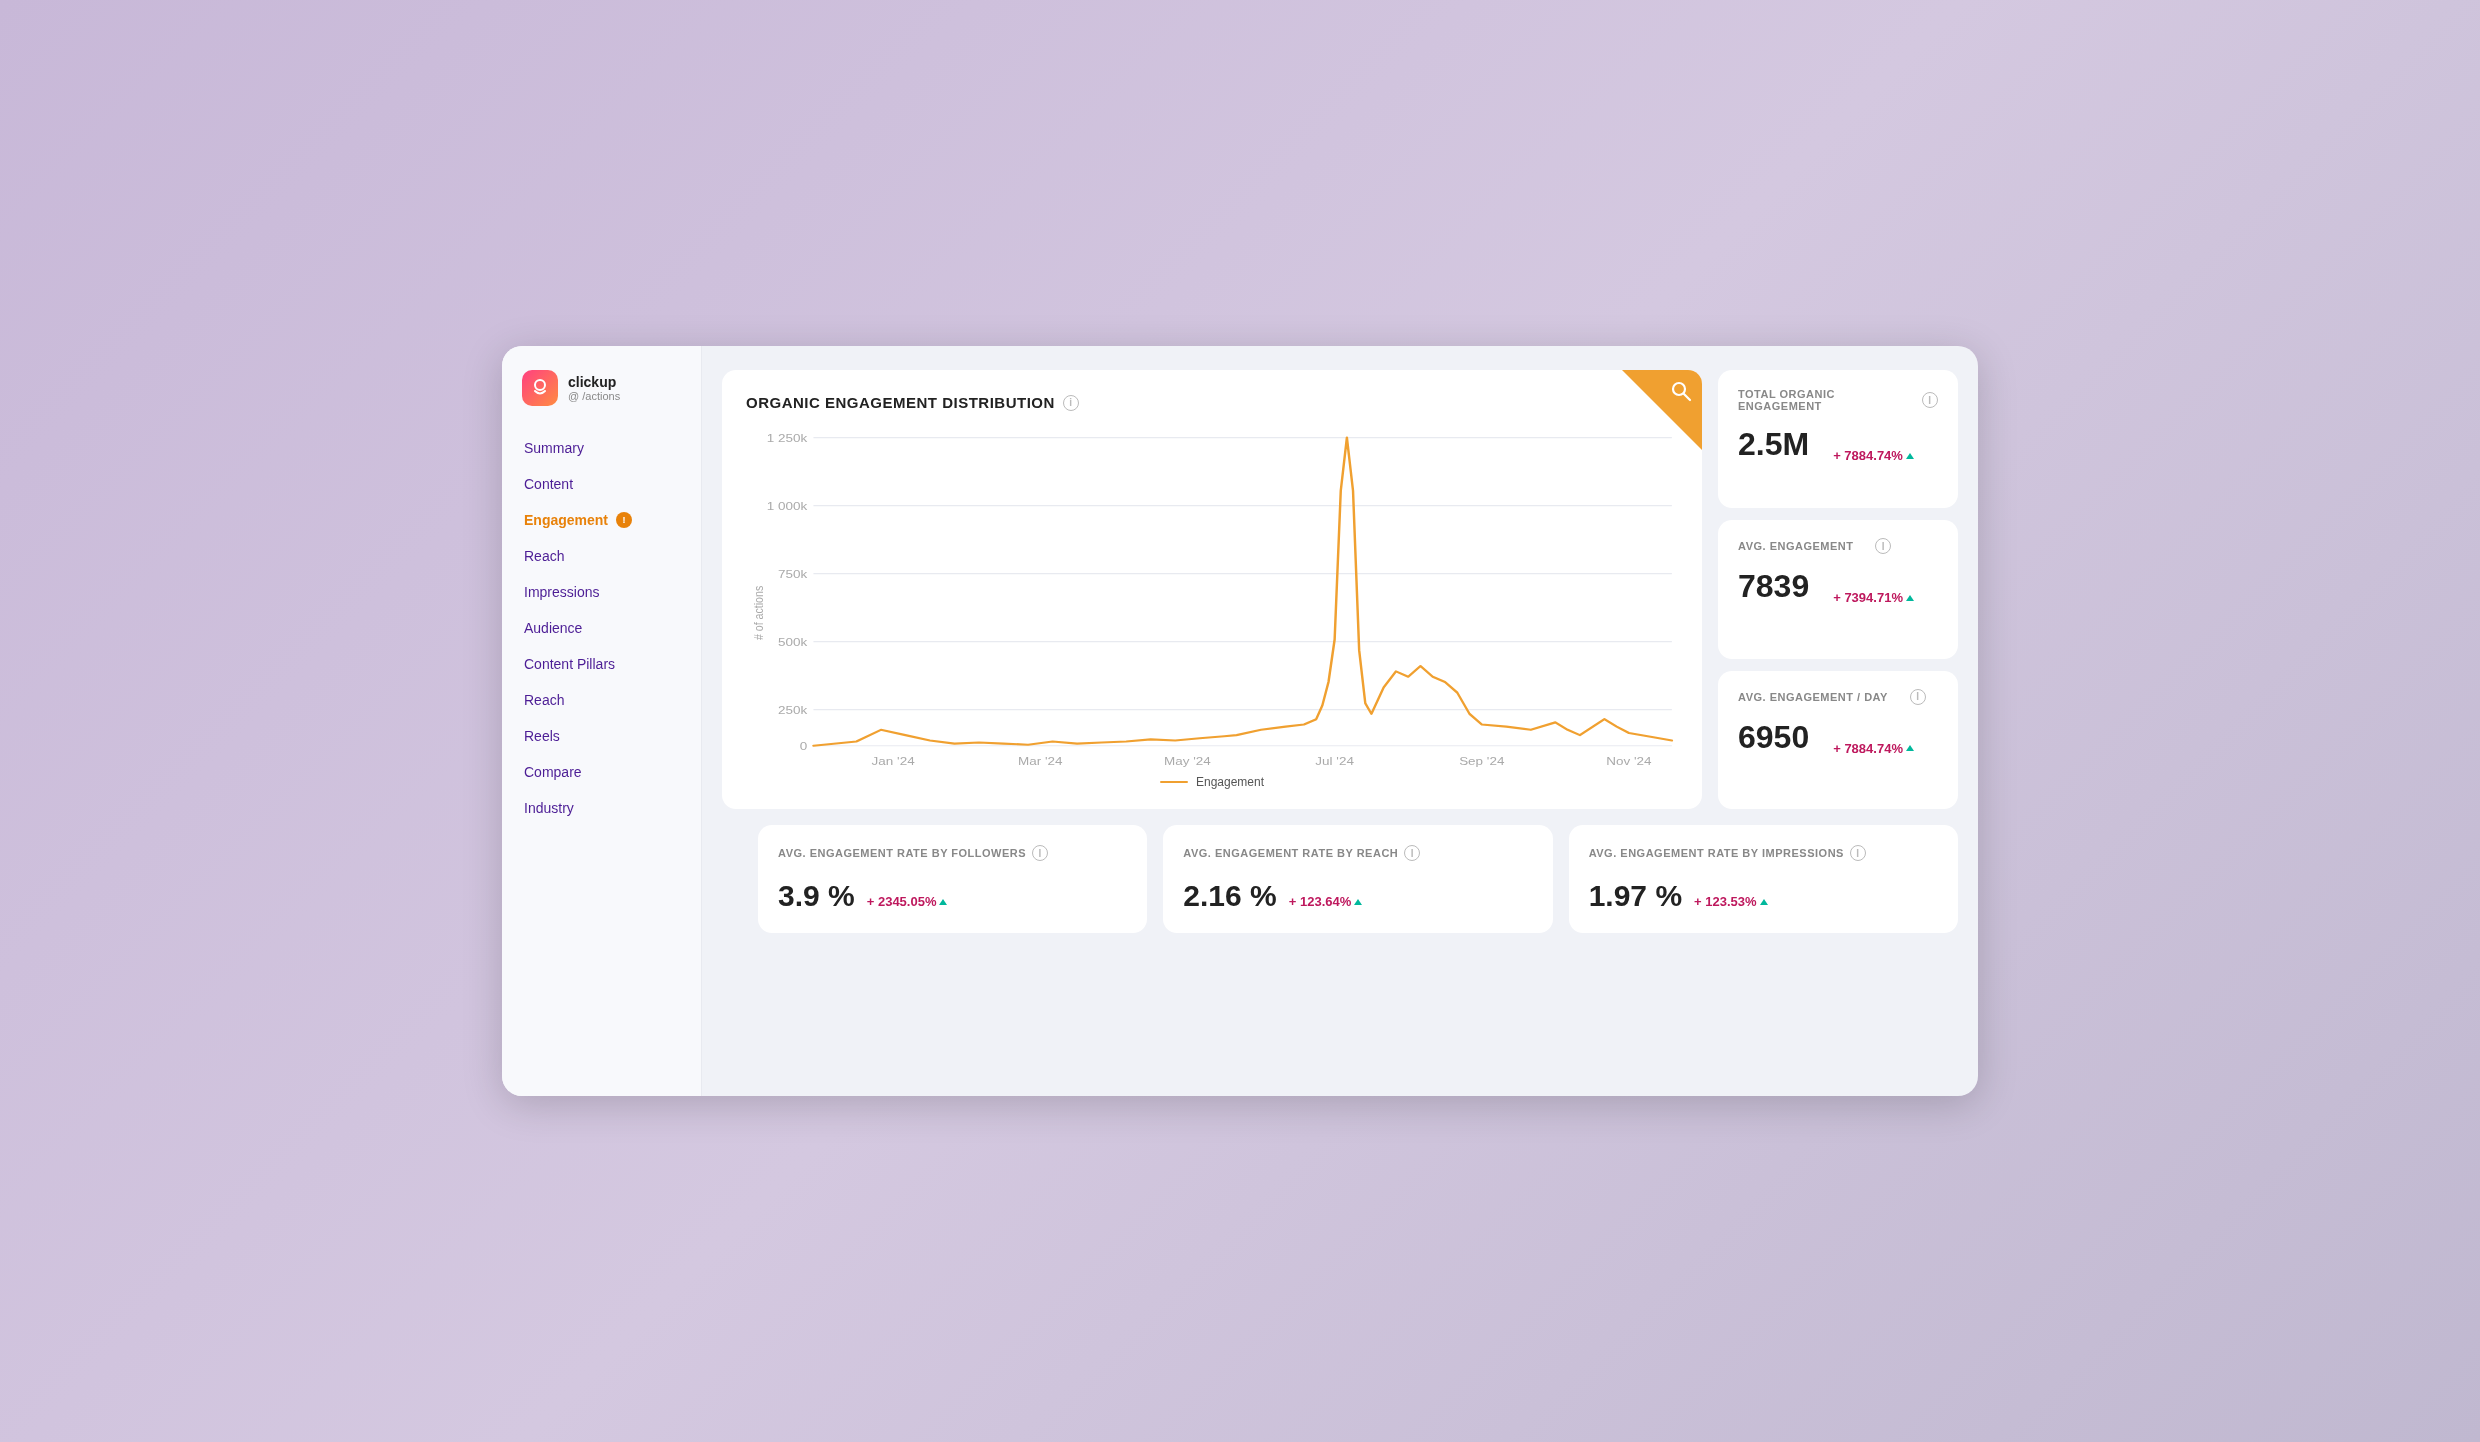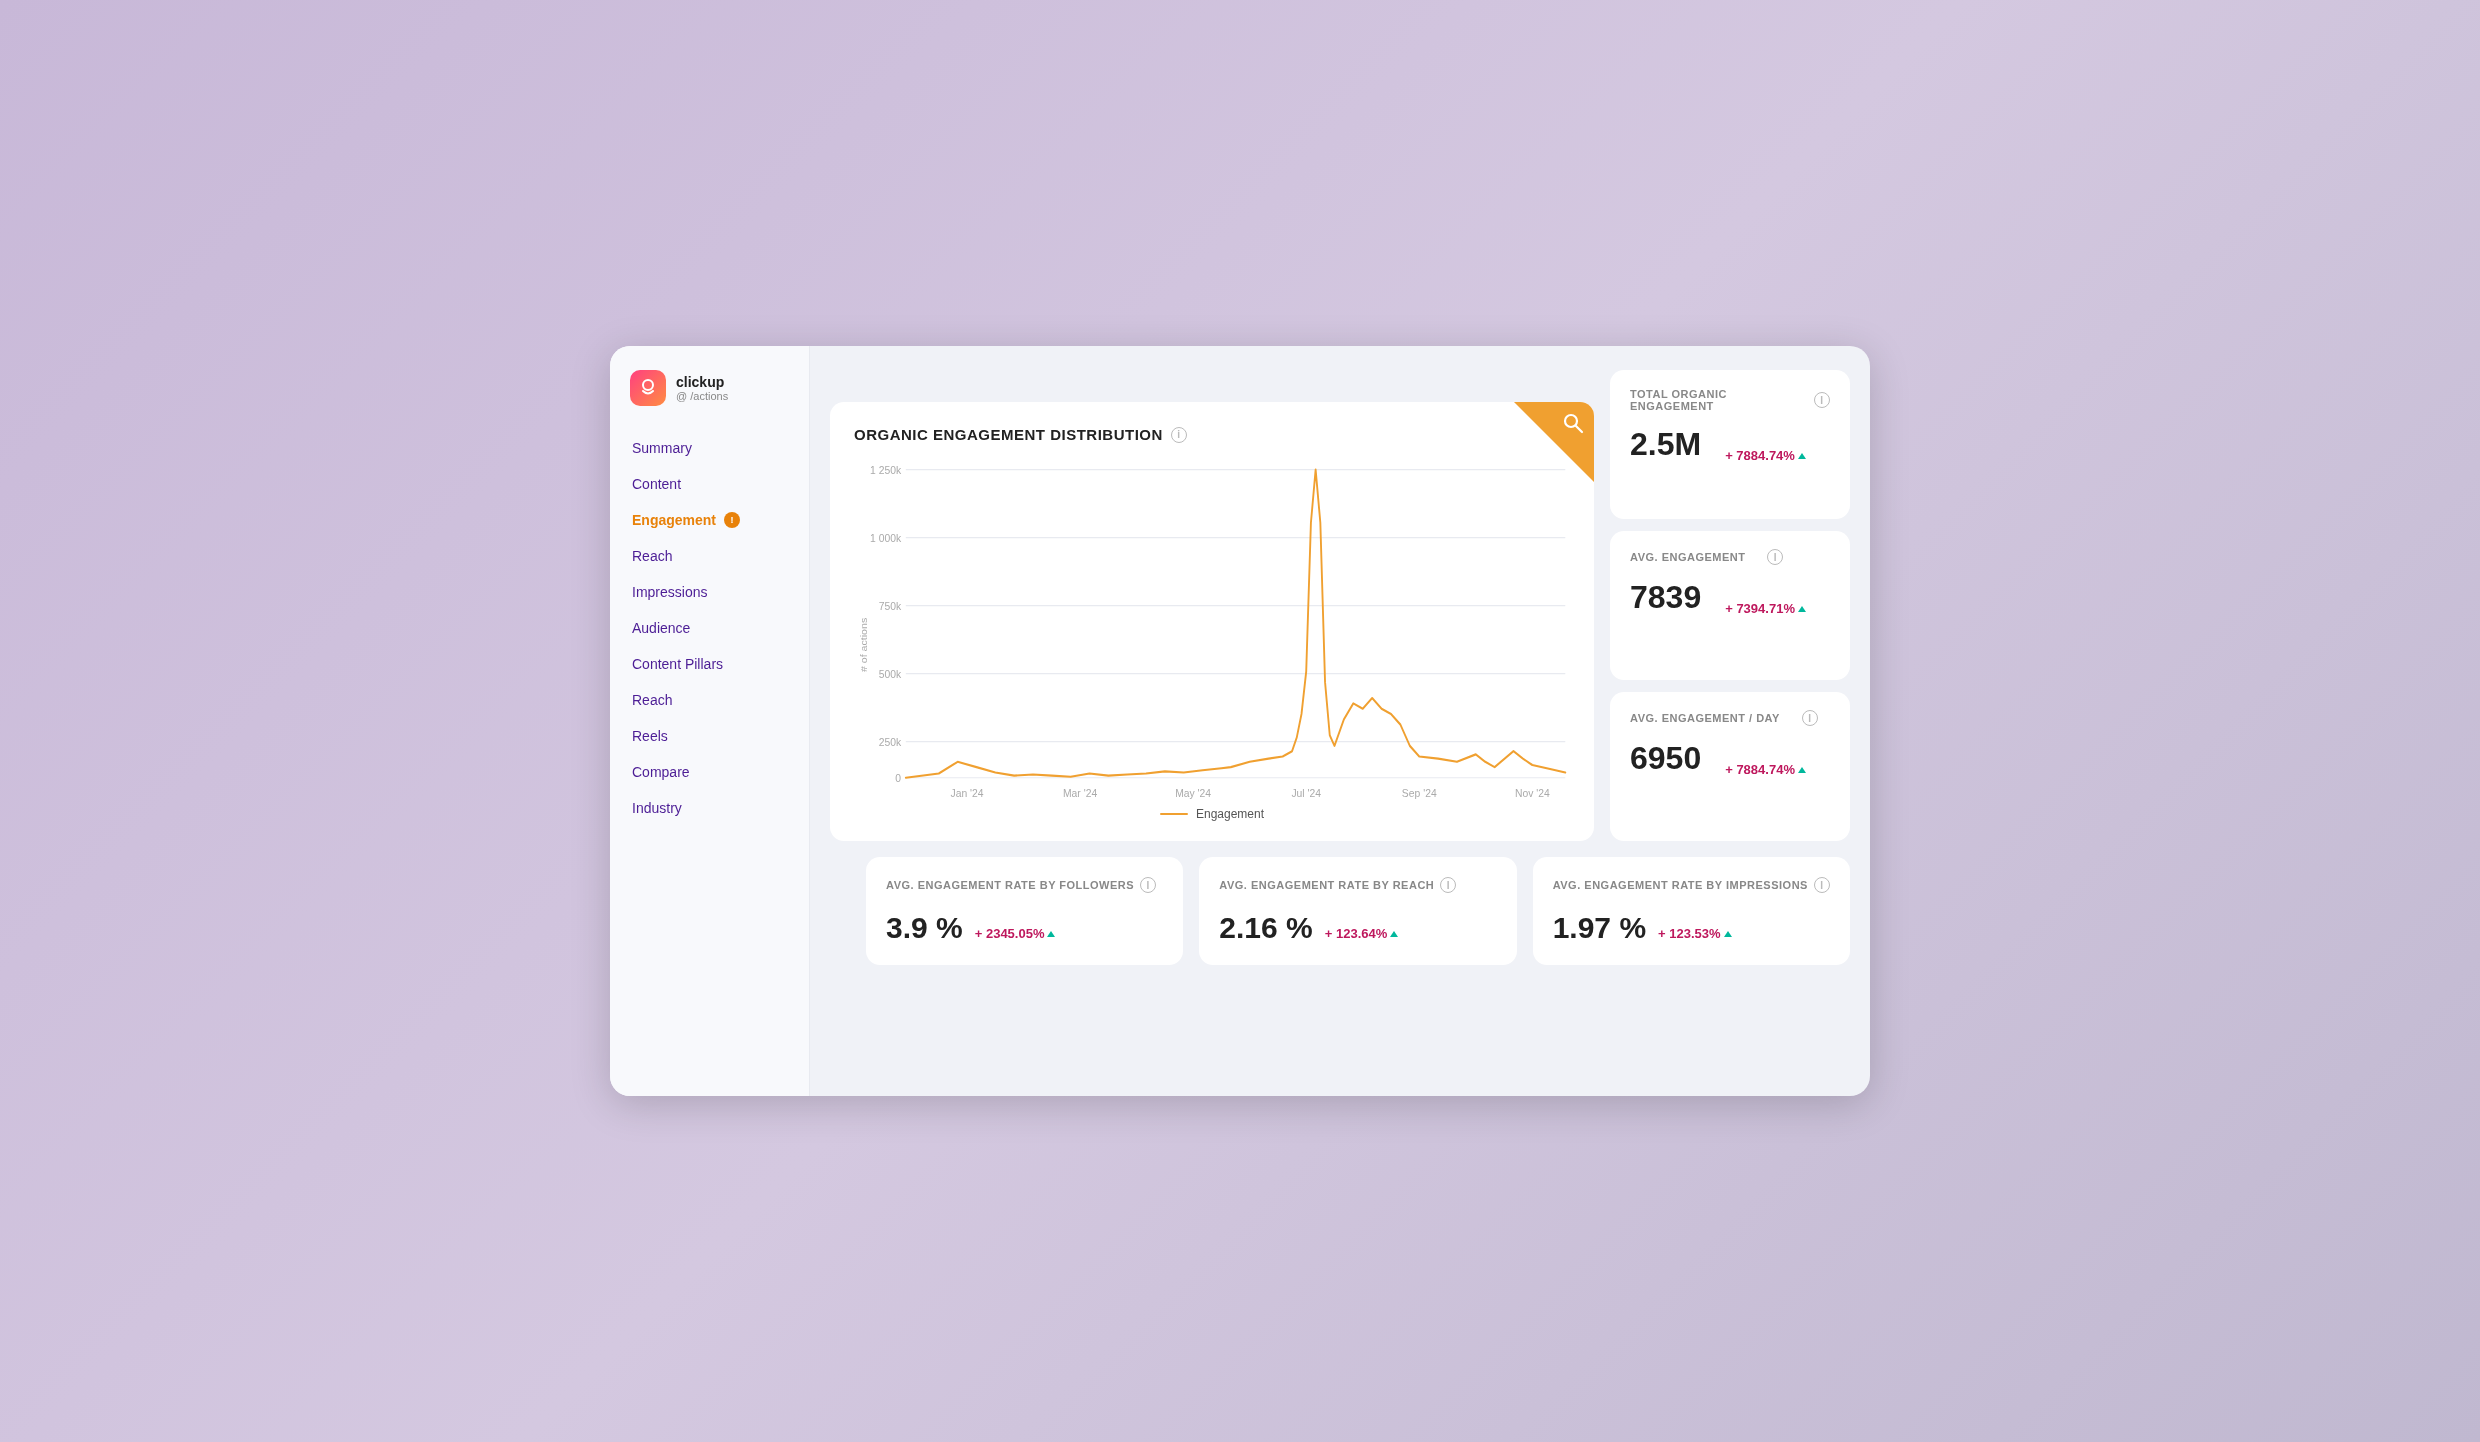--- a/index.html
+++ b/index.html
@@ -7,21 +7,21 @@
       background: linear-gradient(135deg, #c8b8d8 0%, #d4c8e0 50%, #c0b8d0 100%);
       min-height: 100vh;
       display: flex;
       align-items: center;
       justify-content: center;
       font-family: -apple-system, BlinkMacSystemFont, 'Segoe UI', Arial, sans-serif;
     }
     .app-container {
       background: #f0f2f7;
       border-radius: 20px;
-      width: 1260px;
+      width: 1476px;
       min-height: 750px;
       display: flex;
       overflow: hidden;
       box-shadow: 0 8px 40px rgba(0,0,0,0.18);
     }
     
     .sidebar {
       width: 200px;
       background: #f8f9fc;
       padding: 24px 0 0 0;
@@ -92,21 +92,20 @@
     }
 
     
     .chart-card {
       flex: 1;
       background: white;
       border-radius: 14px;
       padding: 24px 24px 20px 24px;
       position: relative;
       overflow: hidden;
-      margin-top: 32px;
     }
     .chart-corner-badge {
       position: absolute;
       top: 0; right: 0;
       width: 80px; height: 80px;
       background: #f0a030;
       clip-path: polygon(100% 0, 0 0, 100% 100%);
       display: flex;
       align-items: flex-start;
       justify-content: flex-end;

